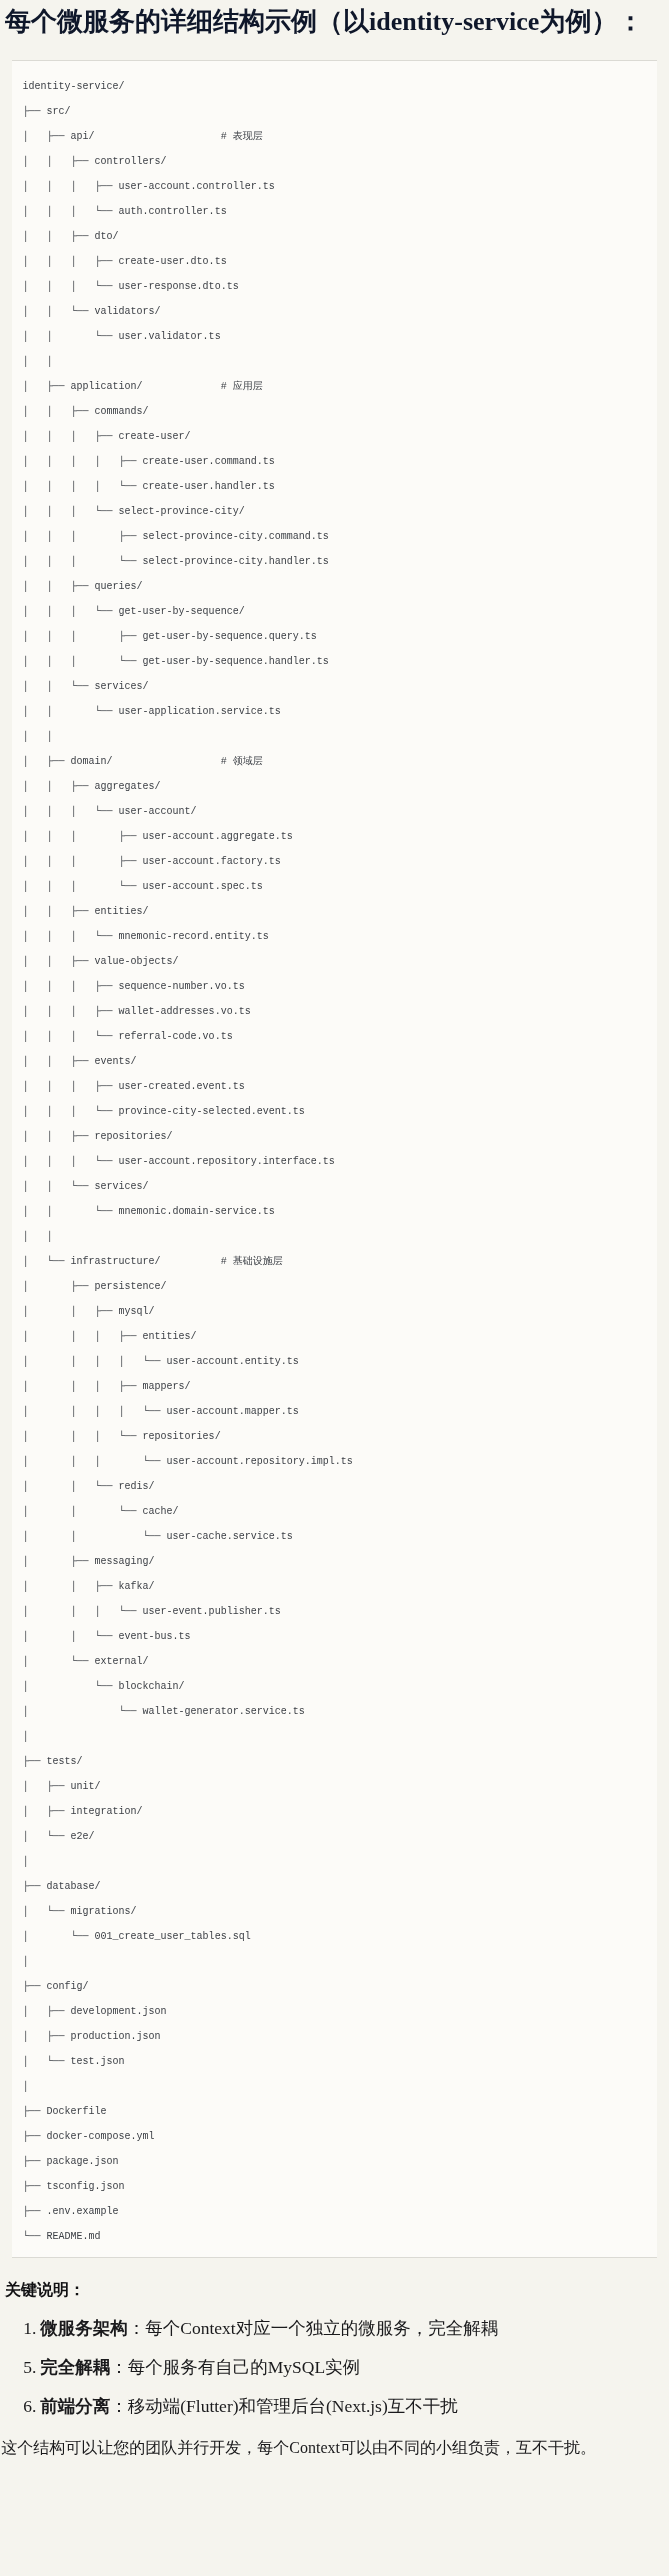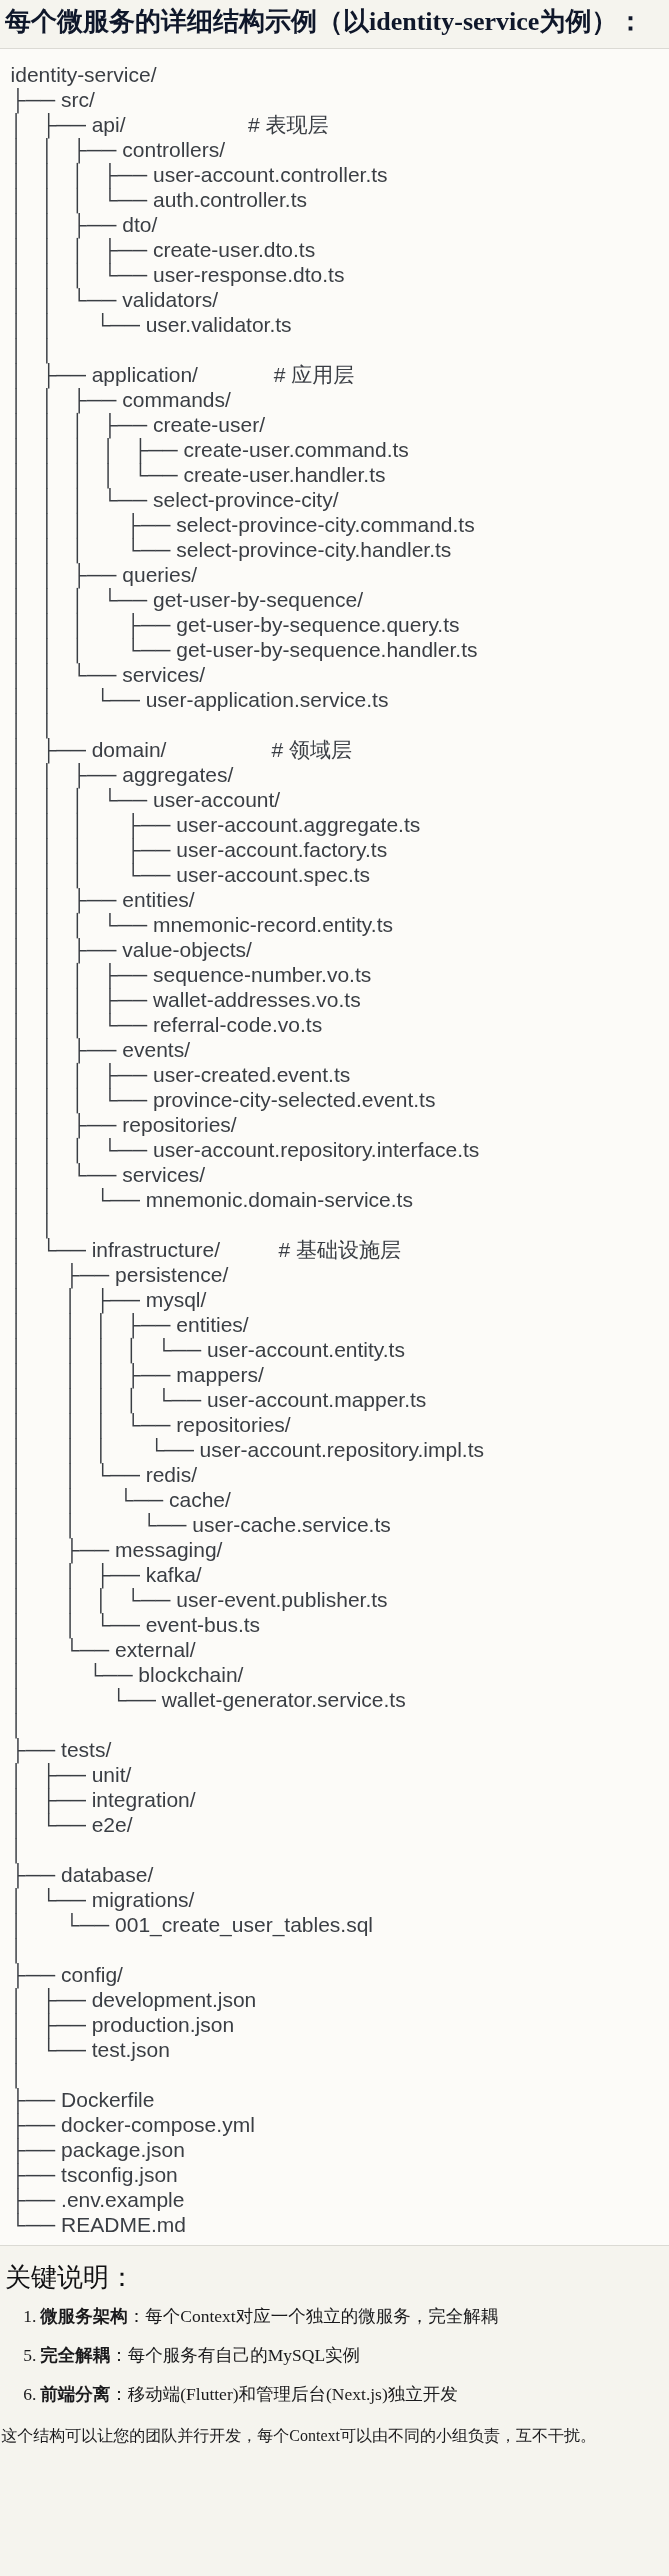--- a/index.html
+++ b/index.html
@@ -13,36 +13,36 @@
   }
   .page-title{
     font-weight:bold;
     font-size:26px;
     line-height:27.5px;
     padding:7.5px 5px 12.5px 5px;
     color:#0f172a;
     font-family:"Liberation Serif", serif;
   }
   pre.code-block{
-    margin:0;
+    margin:12px;
     background:#fcfbf8;
     border-top:0.6px solid #dbdad4;
     border-bottom:0.6px solid #dbdad4;
     padding:13.8px 10px 7.5px 10.6px;
-    font-family:Liberation Sans, sans-serif;
-    font-size:21px;
+    font-family:Liberation Mono, monospace;
+    font-size:10px;
     line-height:25px;
     color:#3a3e44;
     white-space:pre;
   }
   .tree-line{display:block;min-height:25px;}
   .notes{padding:0 6.3px 0 1.3px;}
   .notes-heading{
-    font-weight:normal;
-    font-size:26px;
+    font-weight:bold;
+    font-size:16px;
     line-height:24px;
     margin:20.6px 0 0 3.8px;
     color:#111113;
   }
   ol.notes-list{
     list-style:none;
     margin:15px 0 0 0;
     padding:0 0 0 22px;
   }
   ol.notes-list li{
@@ -66,18 +66,18 @@
 <div class="page-title">每个微服务的详细结构示例（以identity-service为例）：</div>
 
 <pre class="code-block"><span class="tree-line">identity-service/</span><span class="tree-line">├── src/</span><span class="tree-line">│   ├── api/                     # 表现层</span><span class="tree-line">│   │   ├── controllers/</span><span class="tree-line">│   │   │   ├── user-account.controller.ts</span><span class="tree-line">│   │   │   └── auth.controller.ts</span><span class="tree-line">│   │   ├── dto/</span><span class="tree-line">│   │   │   ├── create-user.dto.ts</span><span class="tree-line">│   │   │   └── user-response.dto.ts</span><span class="tree-line">│   │   └── validators/</span><span class="tree-line">│   │       └── user.validator.ts</span><span class="tree-line">│   │</span><span class="tree-line">│   ├── application/             # 应用层</span><span class="tree-line">│   │   ├── commands/</span><span class="tree-line">│   │   │   ├── create-user/</span><span class="tree-line">│   │   │   │   ├── create-user.command.ts</span><span class="tree-line">│   │   │   │   └── create-user.handler.ts</span><span class="tree-line">│   │   │   └── select-province-city/</span><span class="tree-line">│   │   │       ├── select-province-city.command.ts</span><span class="tree-line">│   │   │       └── select-province-city.handler.ts</span><span class="tree-line">│   │   ├── queries/</span><span class="tree-line">│   │   │   └── get-user-by-sequence/</span><span class="tree-line">│   │   │       ├── get-user-by-sequence.query.ts</span><span class="tree-line">│   │   │       └── get-user-by-sequence.handler.ts</span><span class="tree-line">│   │   └── services/</span><span class="tree-line">│   │       └── user-application.service.ts</span><span class="tree-line">│   │</span><span class="tree-line">│   ├── domain/                  # 领域层</span><span class="tree-line">│   │   ├── aggregates/</span><span class="tree-line">│   │   │   └── user-account/</span><span class="tree-line">│   │   │       ├── user-account.aggregate.ts</span><span class="tree-line">│   │   │       ├── user-account.factory.ts</span><span class="tree-line">│   │   │       └── user-account.spec.ts</span><span class="tree-line">│   │   ├── entities/</span><span class="tree-line">│   │   │   └── mnemonic-record.entity.ts</span><span class="tree-line">│   │   ├── value-objects/</span><span class="tree-line">│   │   │   ├── sequence-number.vo.ts</span><span class="tree-line">│   │   │   ├── wallet-addresses.vo.ts</span><span class="tree-line">│   │   │   └── referral-code.vo.ts</span><span class="tree-line">│   │   ├── events/</span><span class="tree-line">│   │   │   ├── user-created.event.ts</span><span class="tree-line">│   │   │   └── province-city-selected.event.ts</span><span class="tree-line">│   │   ├── repositories/</span><span class="tree-line">│   │   │   └── user-account.repository.interface.ts</span><span class="tree-line">│   │   └── services/</span><span class="tree-line">│   │       └── mnemonic.domain-service.ts</span><span class="tree-line">│   │</span><span class="tree-line">│   └── infrastructure/          # 基础设施层</span><span class="tree-line">│       ├── persistence/</span><span class="tree-line">│       │   ├── mysql/</span><span class="tree-line">│       │   │   ├── entities/</span><span class="tree-line">│       │   │   │   └── user-account.entity.ts</span><span class="tree-line">│       │   │   ├── mappers/</span><span class="tree-line">│       │   │   │   └── user-account.mapper.ts</span><span class="tree-line">│       │   │   └── repositories/</span><span class="tree-line">│       │   │       └── user-account.repository.impl.ts</span><span class="tree-line">│       │   └── redis/</span><span class="tree-line">│       │       └── cache/</span><span class="tree-line">│       │           └── user-cache.service.ts</span><span class="tree-line">│       ├── messaging/</span><span class="tree-line">│       │   ├── kafka/</span><span class="tree-line">│       │   │   └── user-event.publisher.ts</span><span class="tree-line">│       │   └── event-bus.ts</span><span class="tree-line">│       └── external/</span><span class="tree-line">│           └── blockchain/</span><span class="tree-line">│               └── wallet-generator.service.ts</span><span class="tree-line">│</span><span class="tree-line">├── tests/</span><span class="tree-line">│   ├── unit/</span><span class="tree-line">│   ├── integration/</span><span class="tree-line">│   └── e2e/</span><span class="tree-line">│</span><span class="tree-line">├── database/</span><span class="tree-line">│   └── migrations/</span><span class="tree-line">│       └── 001_create_user_tables.sql</span><span class="tree-line">│</span><span class="tree-line">├── config/</span><span class="tree-line">│   ├── development.json</span><span class="tree-line">│   ├── production.json</span><span class="tree-line">│   └── test.json</span><span class="tree-line">│</span><span class="tree-line">├── Dockerfile</span><span class="tree-line">├── docker-compose.yml</span><span class="tree-line">├── package.json</span><span class="tree-line">├── tsconfig.json</span><span class="tree-line">├── .env.example</span><span class="tree-line">└── README.md</span></pre>
 
 <div class="notes">
   <div class="notes-heading">关键说明：</div>
 
   <ol class="notes-list">
       <li><span class="num">1.</span><strong>微服务架构</strong><span>：每个Context对应一个独立的微服务，完全解耦</span></li>
       <li><span class="num">5.</span><strong>完全解耦</strong><span>：每个服务有自己的MySQL实例</span></li>
-      <li><span class="num">6.</span><strong>前端分离</strong><span>：移动端(Flutter)和管理后台(Next.js)独立开发</span></li>
+      <li><span class="num">6.</span><strong>前端分离</strong><span>：移动端(Flutter)和管理后台(Next.js)互不干扰</span></li>
     </ol>
 
   <p class="footer-note">这个结构可以让您的团队并行开发，每个Context可以由不同的小组负责，互不干扰。</p>
 </div>
 
 
 </body></html>

